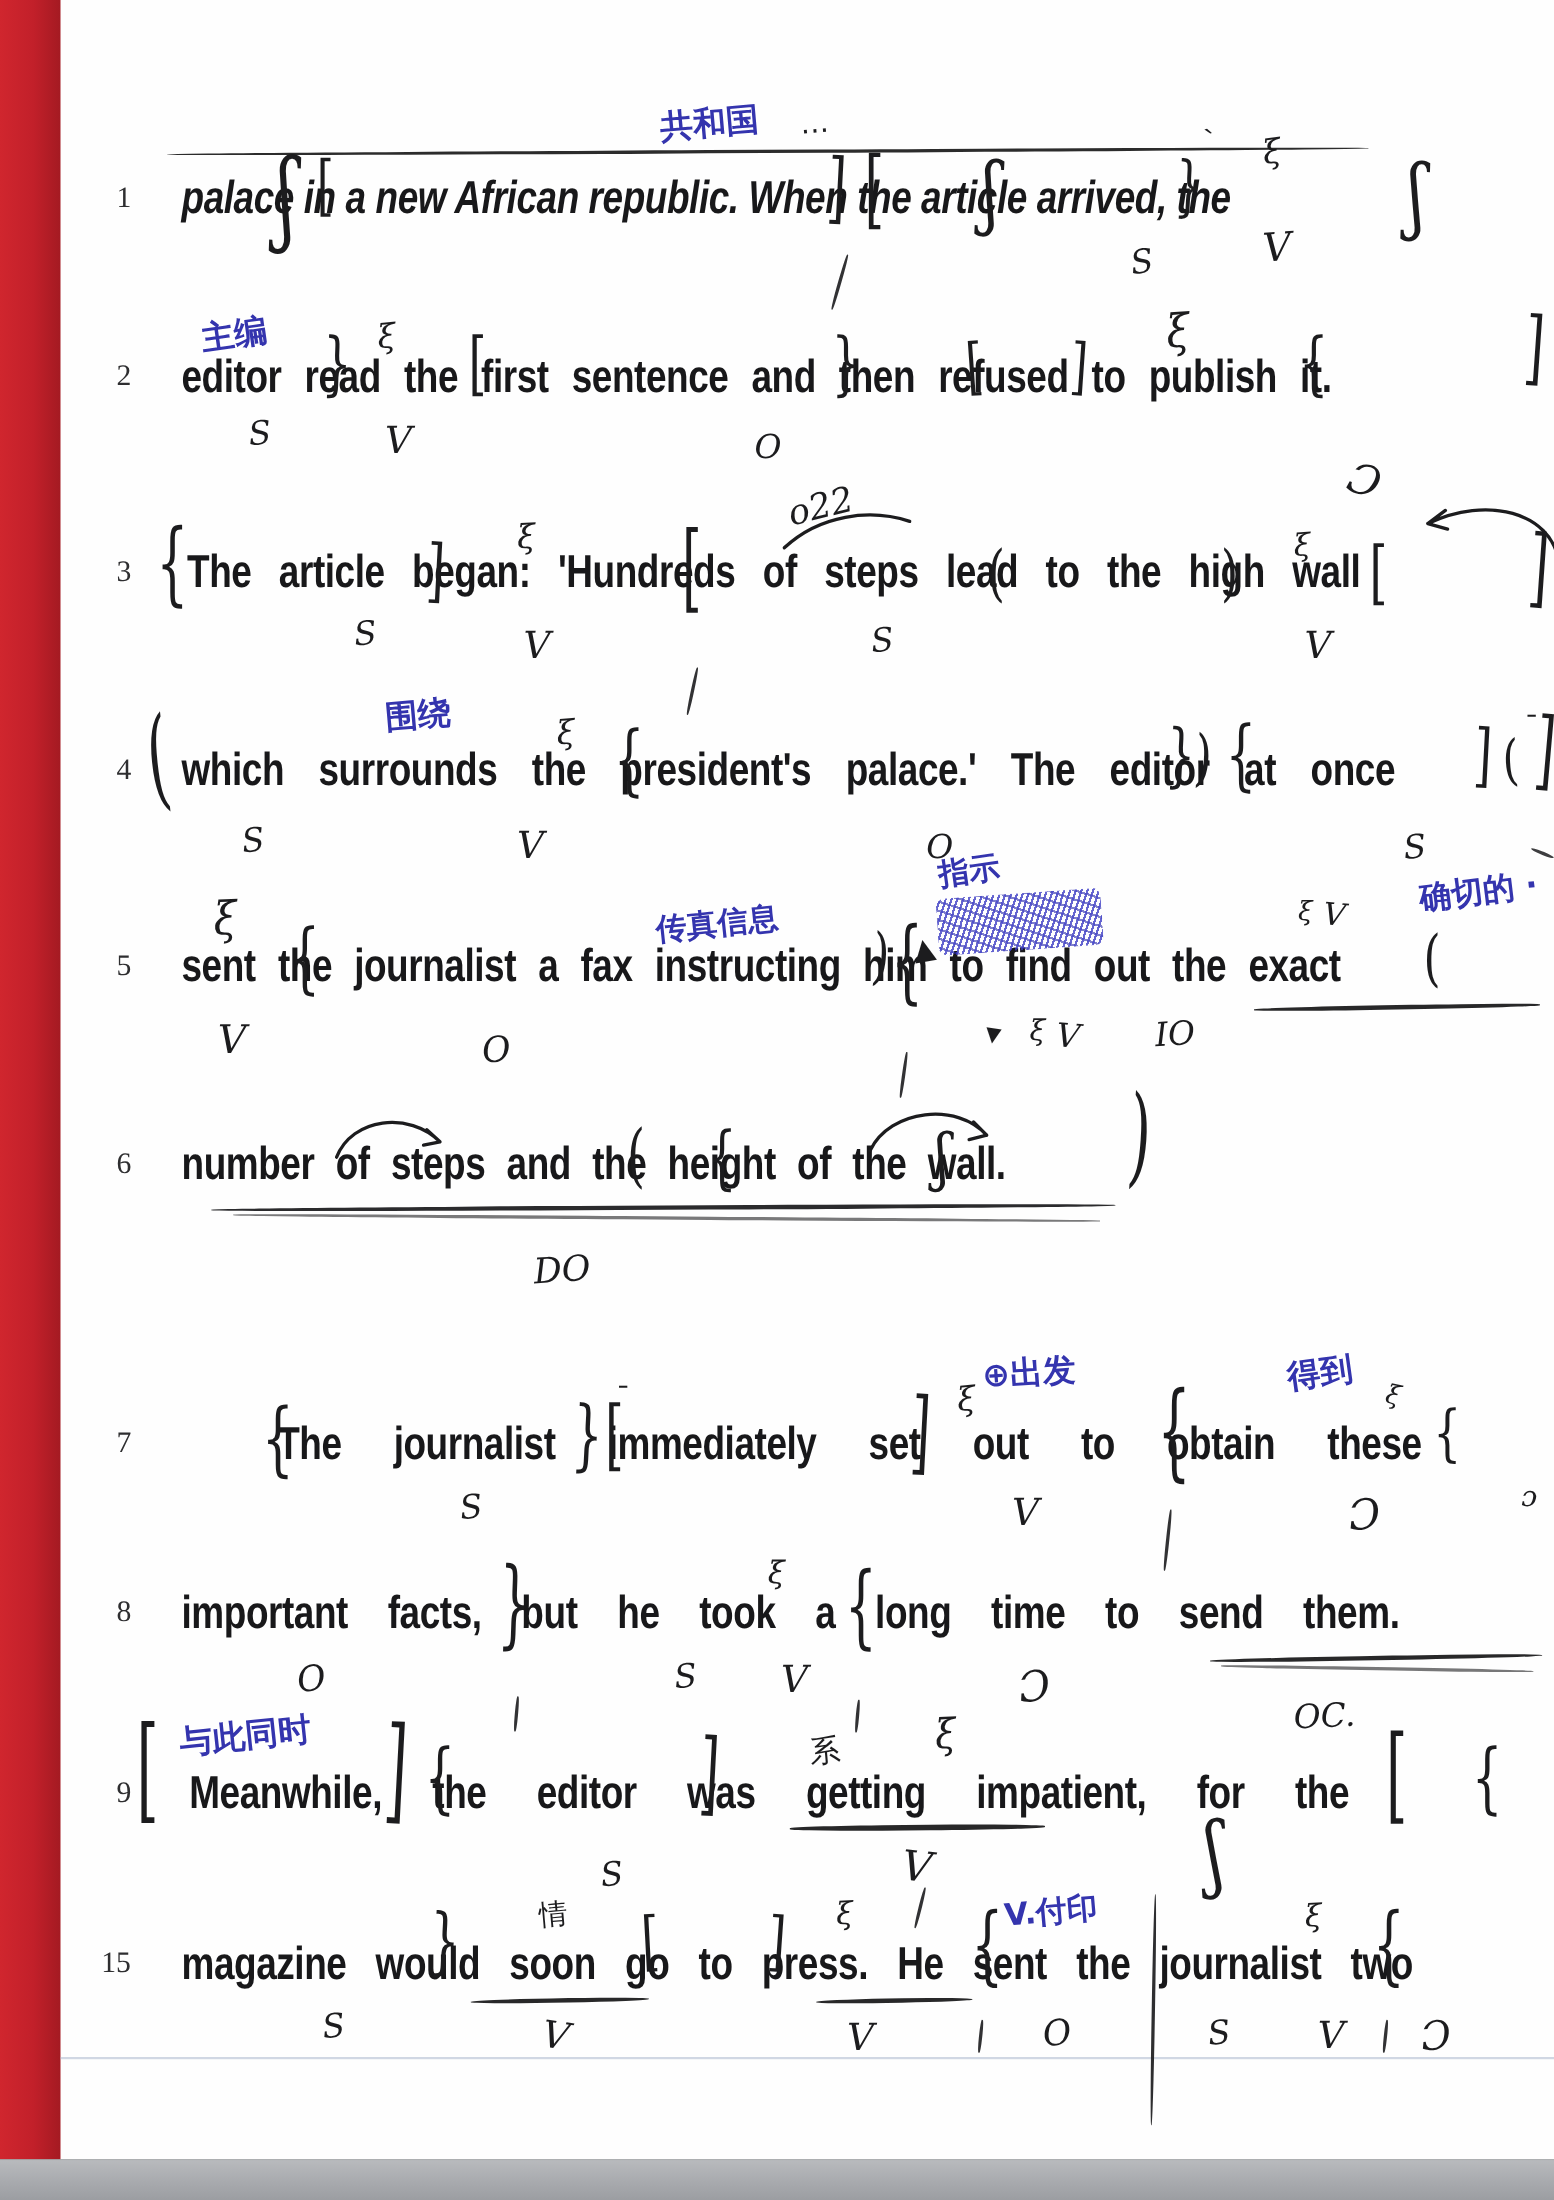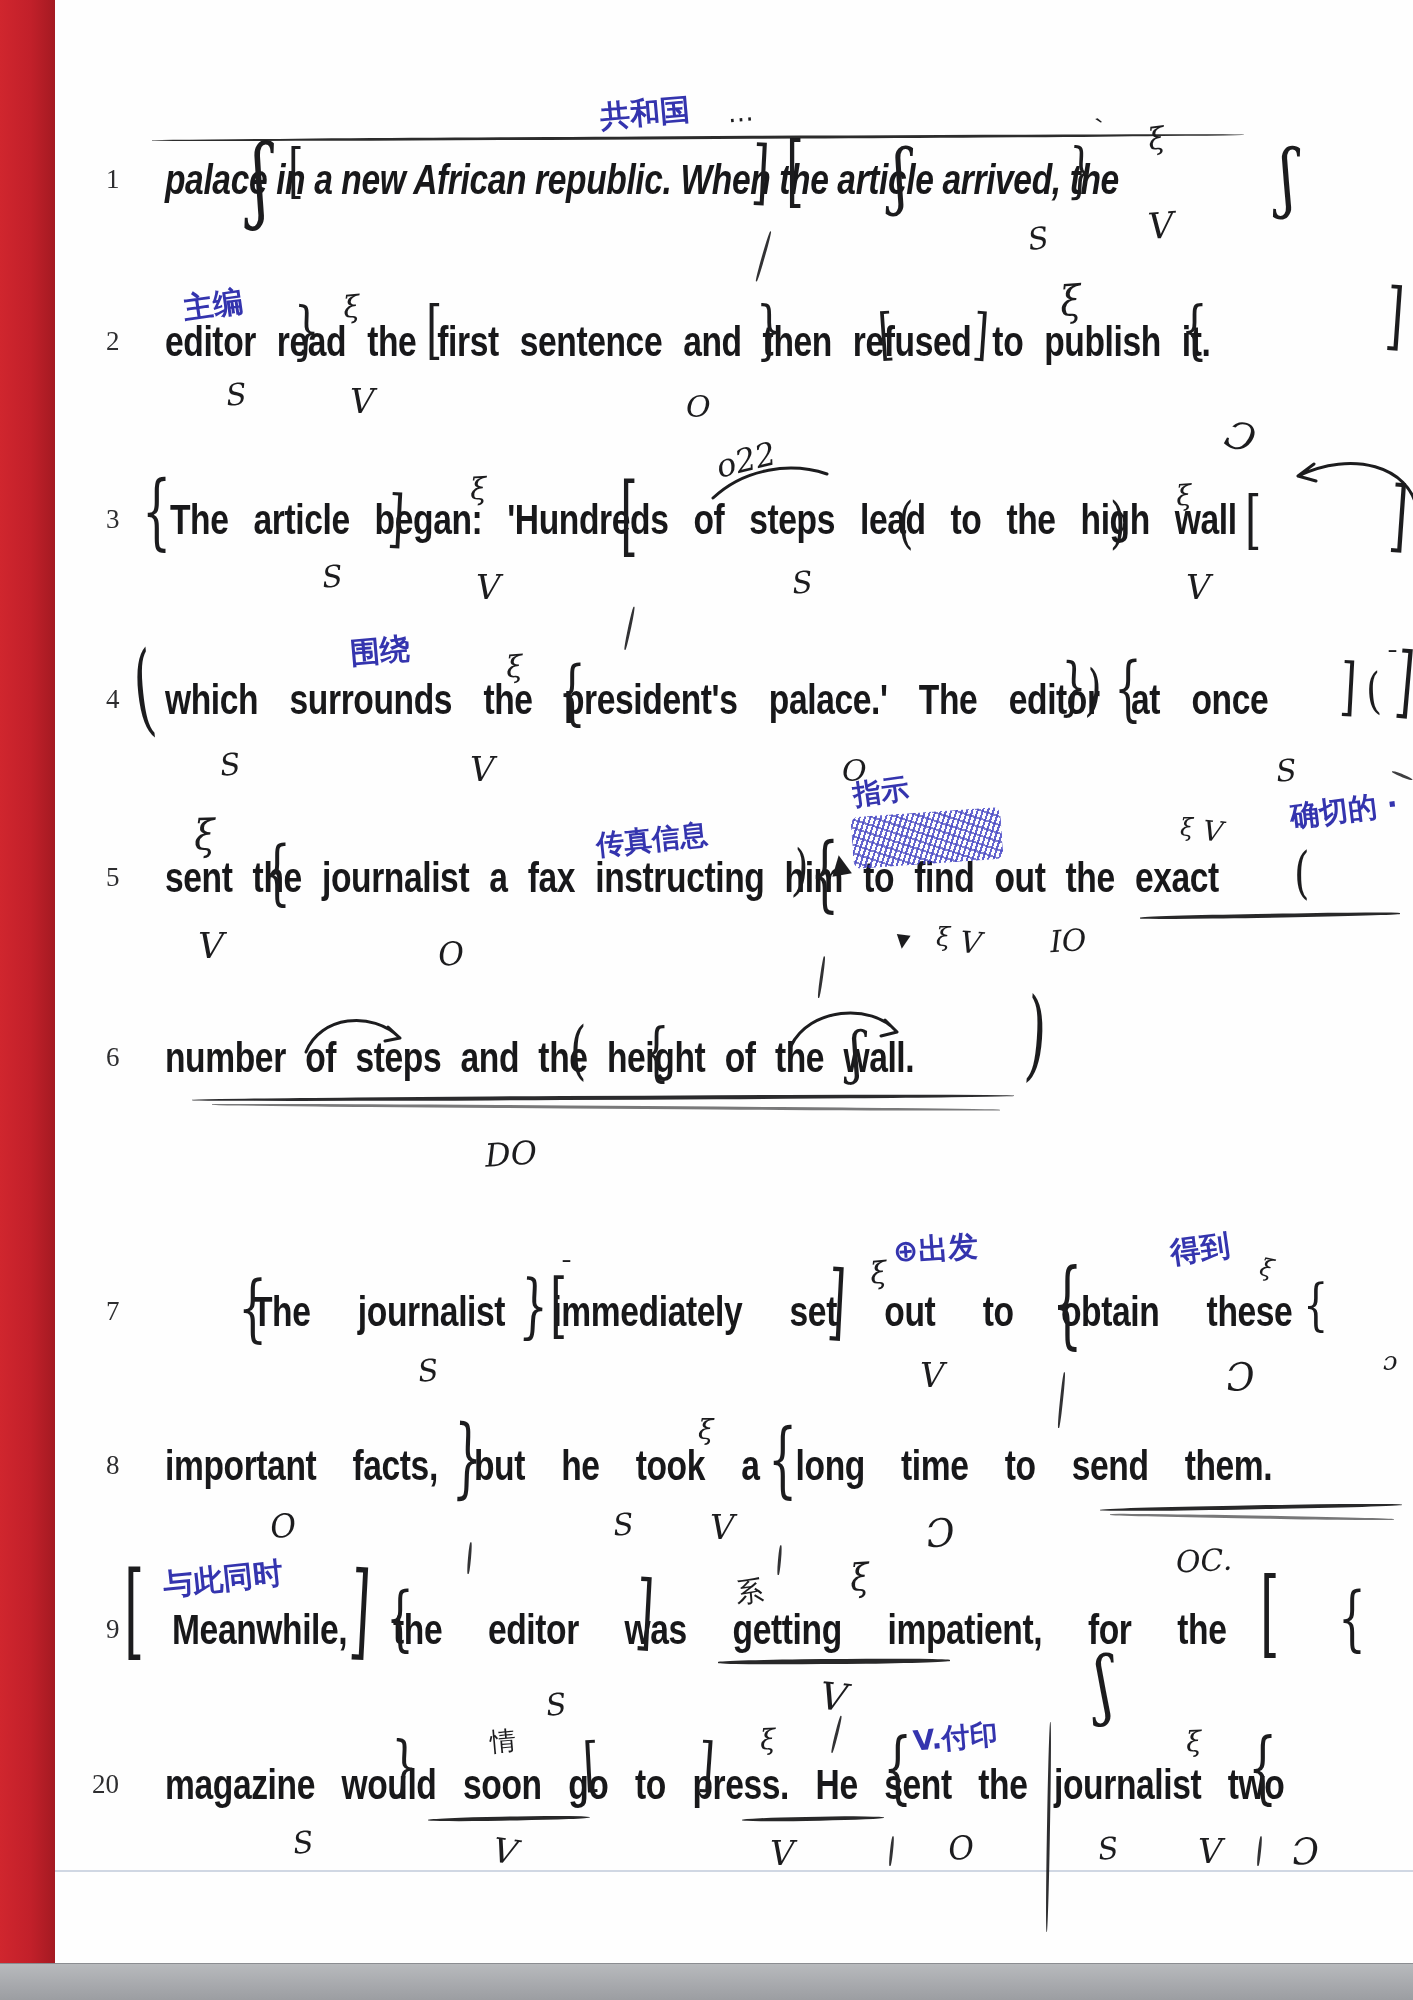--- a/index.html
+++ b/index.html
@@ -48,21 +48,21 @@
       <span class="lnum" style="left: 106px; top: 862px;">5</span>
       <div class="line" style="left: 165px; top: 854px;"><span class="txt" style="word-spacing: 14px;">sent the journalist a fax instructing him to find out the exact</span></div>
       <span class="lnum" style="left: 106px; top: 1042px;">6</span>
       <div class="line" style="left: 165px; top: 1034px;"><span class="txt" style="word-spacing: 13px;">number of steps and the height of the wall.</span></div>
       <span class="lnum" style="left: 106px; top: 1296px;">7</span>
       <div class="line" style="left: 252px; top: 1288px;"><span class="txt" style="word-spacing: 48px;">The journalist immediately set out to obtain these</span></div>
       <span class="lnum" style="left: 106px; top: 1450px;">8</span>
       <div class="line" style="left: 165px; top: 1442px;"><span class="txt" style="word-spacing: 34px;">important facts, but he took a long time to send them.</span></div>
       <span class="lnum" style="left: 106px; top: 1614px;">9</span>
       <div class="line" style="left: 172px; top: 1606px;"><span class="txt" style="word-spacing: 46px;">Meanwhile, the editor was getting impatient, for the</span></div>
-      <span class="lnum" style="left: 92px; top: 1769px;">20</span>
+      <span class="lnum" style="left: 92px; top: 1769px;">15</span>
       <div class="line" style="left: 165px; top: 1761px;"><span class="txt" style="word-spacing: 22px;">magazine would soon go to press. He sent the journalist two</span></div>
     </div>
   <div id="marklayer">
       <span class="mk bk" style="left: 728px; top: 106px; font-size: 26px; transform: rotate(-5deg) scale(1, 1);">⋯</span>
       <span class="mk bk" style="left: 1096px; top: 116px; font-size: 26px; transform: rotate(-15deg) scale(1, 1);">`</span>
       <span class="mk bk" style="left: 252px; top: 148px; font-size: 62px; transform: rotate(2deg) scale(1, 1.5);">ʃ</span>
       <span class="mk bk" style="left: 288px; top: 150px; font-size: 40px; transform: rotate(0deg) scale(1, 1.5);">[</span>
       <span class="mk bl" style="left: 600px; top: 98px; font-size: 30px; transform: rotate(-5deg) scale(1, 1);">共和国</span>
       <span class="mk bk" style="left: 752px; top: 150px; font-size: 44px; transform: rotate(3deg) scale(1, 1.6);">]</span>
       <span class="mk bk" style="left: 786px; top: 148px; font-size: 46px; transform: rotate(0deg) scale(1, 1.7);">[</span>

